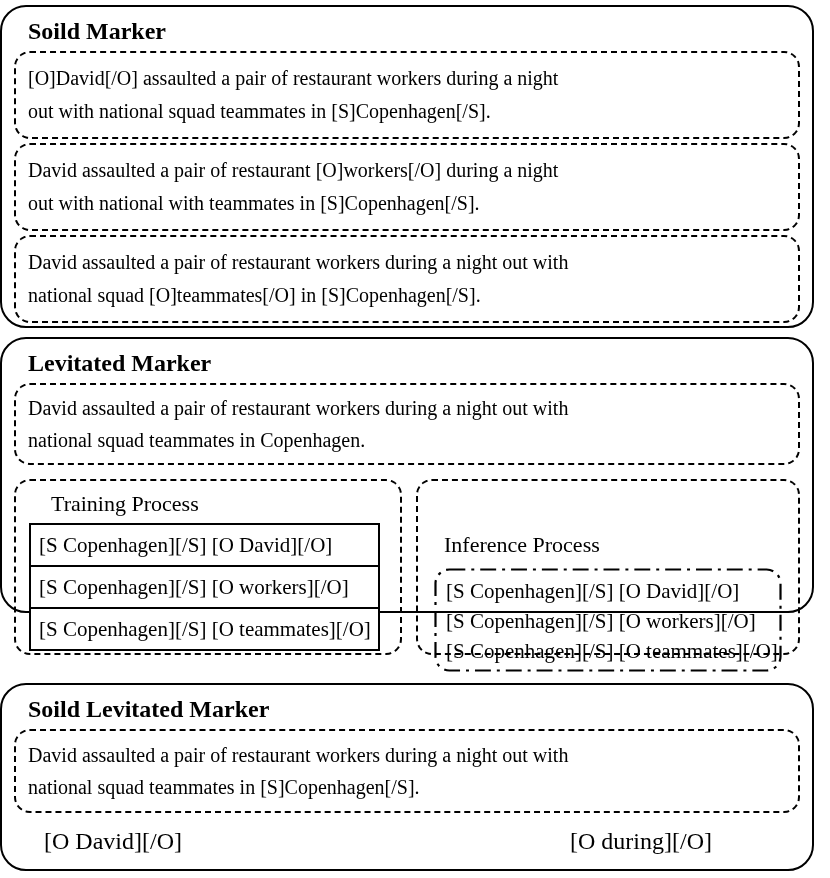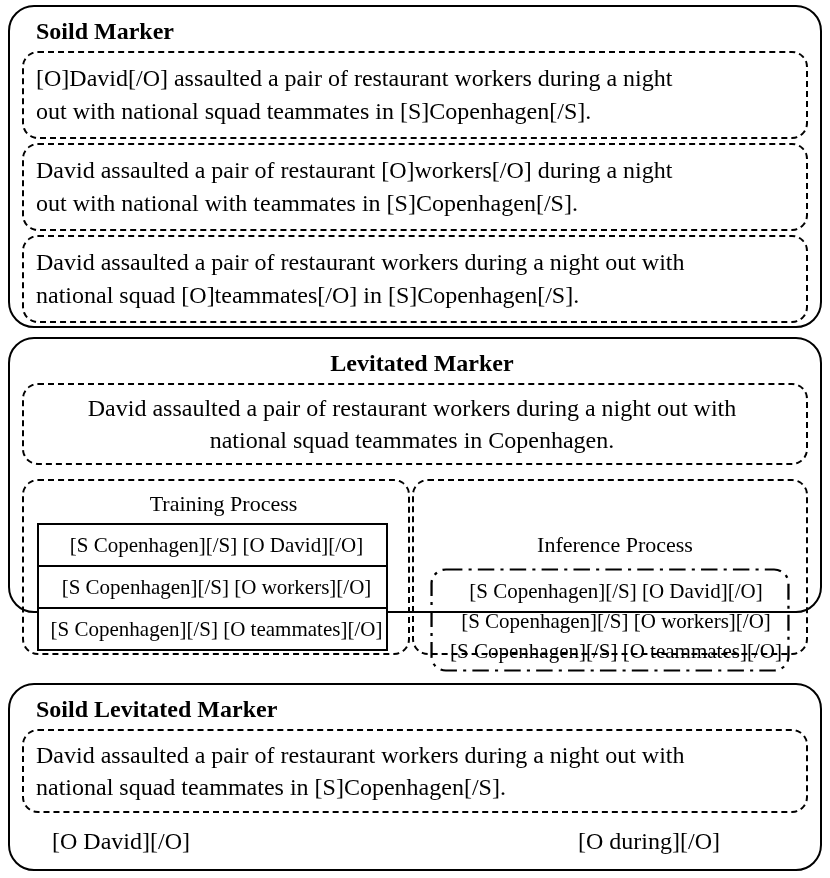--- a/index.html
+++ b/index.html
@@ -9,55 +9,55 @@
   }
   .canvas {
     position: relative;
     width: 830px;
     height: 878px;
     background: #ffffff;
     overflow: hidden;
   }
   .panel {
     position: absolute;
-    left: 8px;
+    left: 0;
     width: 814px;
     box-sizing: border-box;
     border: 2px solid #000;
     border-radius: 26px;
     background: #ffffff;
     padding: 6px 12px 0 12px;
   }
   #panel-solid    { top: 5px;   height: 323px; }
-  #panel-levitated{ top: 337px; height: 276px; text-align: center; }
+  #panel-levitated{ top: 337px; height: 276px; }
   #panel-packed   { top: 683px; height: 188px; }
 
   .panel-title {
     font-weight: bold;
     font-size: 24px;
     line-height: 32px;
     margin: 2px 0 4px 14px;
   }
   .sentence-stack {
     display: flex;
     flex-direction: column;
     gap: 4px;
   }
   .sentence-box {
     box-sizing: border-box;
     border: 2px dashed #000;
     border-radius: 16px;
     padding: 9px 18px 9px 12px;
-    font-size: 24px;
+    font-size: 20px;
     line-height: 33px;
     white-space: pre-line;
   }
   .process-row {
     display: flex;
-    gap: 2px;
+    gap: 14px;
     margin-top: 14px;
   }
   .proc-box {
     box-sizing: border-box;
     border: 2px dashed #000;
     border-radius: 16px;
     height: 176px;
   }
   .training-box {
     width: 388px;

